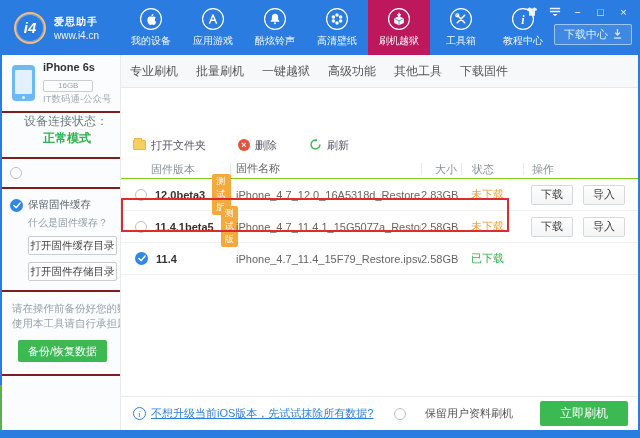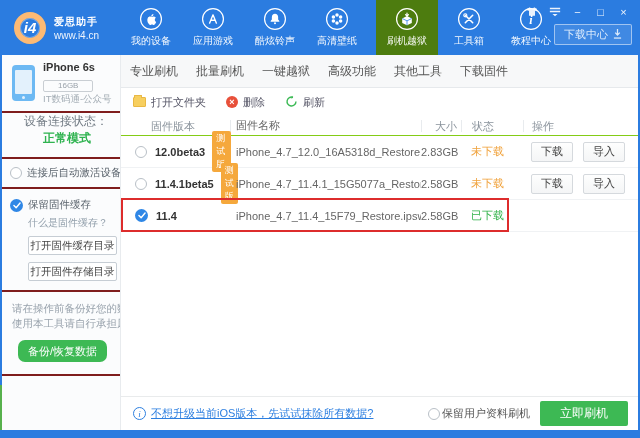--- a/index.html
+++ b/index.html
@@ -2,29 +2,29 @@
 <html><head>
 <meta charset="utf-8">
 <style>
   * { margin:0; padding:0; box-sizing:border-box; }
   html,body { width:640px; height:438px; overflow:hidden; }
   body { font-family:"Liberation Sans","DejaVu Sans",sans-serif; position:relative; background:#fff; }
 
   
   .topbar { height:55px; background:#2b7ce0; position:relative; display:flex; align-items:center; }
   .logo { display:flex; align-items:center; gap:8px; margin-left:14px; width:104px; }
-  .logo-circ { width:32px; height:32px; border:6px solid #fdba74; border-radius:50%; color:#fff;
+  .logo-circ { width:32px; height:32px; border:2px solid #fdba74; border-radius:50%; color:#fff;
                display:flex; align-items:center; justify-content:center; font-weight:bold;
                font-style:italic; font-size:15px; box-shadow:inset 0 0 0 1px rgba(255,255,255,.35); }
   .logo-title { color:#fff; font-size:10px; font-weight:bold; letter-spacing:1px; line-height:16px; }
   .logo-url { color:rgba(255,255,255,.92); font-size:10px; }
   .nav { position:absolute; left:120px; top:0; height:55px; display:flex; }
   .nav-item { width:62px; height:55px; display:flex; flex-direction:column; align-items:center;
               justify-content:center; gap:3px; cursor:pointer; }
-  .nav-item.active { background:#4d7c0f;margin-left:8px; }
+  .nav-item.active { background:#be185d; }
   .nav-circ { width:24px; height:24px; display:flex; align-items:center; justify-content:center; }
   .nav-label { color:rgba(255,255,255,.95); font-size:10px; white-space:nowrap; }
   .winctrls { position:absolute; top:5px; right:10px; display:flex; align-items:center; gap:10px; }
   .wc { color:rgba(255,255,255,.92); font-size:11px; line-height:12px; cursor:pointer;
         display:flex; align-items:center; justify-content:center; width:13px; height:13px; }
   .dl-center { position:absolute; top:24px; right:8px; height:21px; padding:0 9px; display:flex;
                align-items:center; gap:5px; border:1px solid rgba(255,255,255,.5); border-radius:2px;
                background:rgba(255,255,255,.1); color:#dcebfc; font-size:11px; cursor:pointer; }
 
   
@@ -54,30 +54,30 @@
   .bluecheck { width:13px; height:13px; border-radius:50%; background:#2f87e6; display:flex;
                align-items:center; justify-content:center; flex:none; cursor:pointer; }
   .cache-link { font-size:10px; color:#93a0ac; margin:4px 0 6px 18px;
                 display:inline-block; cursor:pointer; }
   .side-btn { display:block; width:89px; height:19px; margin:0 0 7px 18px; background:#fff;
               border:1px solid #c6cdd4; border-radius:2px; font-size:10.5px; color:#444;
               font-family:inherit; cursor:pointer; line-height:17px; }
   .sec-warn { padding:9px 0 12px 12px; }
   .warn-line { font-size:10.5px; color:#98a2ac; line-height:15px; white-space:nowrap; }
   .backup-btn { display:block; width:89px; height:22px; margin:9px 0 0 6px; background:#3db954;
-                border:none; border-radius:7px; color:#fff; font-size:11px; font-family:inherit; cursor:pointer; }
+                border:none; border-radius:2px; color:#fff; font-size:11px; font-family:inherit; cursor:pointer; }
 
   
   .tabbar { display:flex; height:33px; background:#f7f8f9; border-bottom:1px solid #e6e9ec; flex:none; }
   .tab { width:66px; line-height:32px; text-align:center; font-size:12px; color:#555; cursor:pointer; }
   .tab.active { background:#fff; color:#333; font-weight:bold; border-right:1px solid #e6e9ec;
                 height:33px; margin-bottom:-1px; }
 
   
-  .toolbar { height:28px; display:flex; gap:20px; padding-left:12px; flex:none; }
+  .toolbar { height:28px; display:flex; gap:32px; padding-left:12px; flex:none;margin-top:43px; }
   .tool { display:flex; align-items:center; gap:5px; font-size:11px; color:#556; cursor:pointer; }
   .ic-folder { width:13px; height:10px; background:#f7cf5f; border:1px solid #e9b844; border-radius:1px; position:relative; }
   .ic-folder::before { content:""; position:absolute; top:-3px; left:0; width:6px; height:2px;
                        background:#f7cf5f; border:1px solid #e9b844; border-bottom:none; border-radius:1px 1px 0 0; }
   .ic-del { width:12px; height:12px; border-radius:50%; background:#e8503a; color:#fff; font-size:9px;
             font-weight:bold; display:flex; align-items:center; justify-content:center; line-height:1; }
 
   
   .thead { height:20px; display:flex; align-items:center; font-size:11px; color:#8a939c;
            border-bottom:1px solid #84cc16; flex:none; }
@@ -100,21 +100,21 @@
              border-radius:2px; font-size:11px; color:#444; font-family:inherit; cursor:pointer; }
   .filler { flex:1; }
 
   
   .footbar { height:34px; border-top:1px solid #e9ebec; display:flex; align-items:center;
              padding:0 12px; flex:none; }
   .info-ic { width:13px; height:13px; border:1px solid #2d7fe0; border-radius:50%; color:#2d7fe0;
              font-size:9px; font-style:italic; font-family:"Liberation Serif","DejaVu Serif",serif;
              display:flex; align-items:center; justify-content:center; flex:none; margin-right:5px; }
   .tip-link { font-size:11px; color:#2d7fe0; text-decoration:underline; cursor:pointer; }
-  .foot-right { margin-left:auto; display:flex; align-items:center; gap:2px; }
+  .foot-right { margin-left:auto; display:flex; align-items:center; gap:19px; }
   .keep-label { font-size:11px; color:#555; }
   .flash-btn { width:88px; height:25px; background:#3db954; border:none; border-radius:2px;
                color:#fff; font-size:12px; font-family:inherit; margin-left:8px; cursor:pointer; }
 
   
   .bottom-strip { position:absolute; left:0; bottom:0; width:640px; height:8px; background:#2b7ce0; }
   .edge-l { position:absolute; left:0; top:55px; width:2px; height:330px; background:#2b7ce0; }
   .edge-l-green { position:absolute; left:0; top:385px; width:2px; height:45px; background:#57b14d; }
   .edge-r { position:absolute; right:0; top:55px; width:2px; height:375px; background:#2b7ce0; }
   .red-box { position:absolute; left:121px; top:198px; width:388px; height:34px;
@@ -251,21 +251,20 @@
       </div>
     </div>
 
     <div class="sec sec-status">
       <span>设备连接状态：</span>
       <span class="status-val">正常模式</span>
     </div>
 
     <div class="sec sec-radio">
       <span class="radio"></span>
-      <span class="side-label">连接后自动激活设备</span>
     </div>
 
     <div class="sec sec-cache">
       <div class="cache-row">
         <span class="bluecheck">
           <svg width="8" height="7" viewBox="0 0 9 8">
               <path d="M1 4l2.5 2.6L8 1.2" fill="none" stroke="#fff" stroke-width="1.6" stroke-linecap="round" stroke-linejoin="round"></path>
             </svg>
         </span>
         <span class="side-label">保留固件缓存</span>

